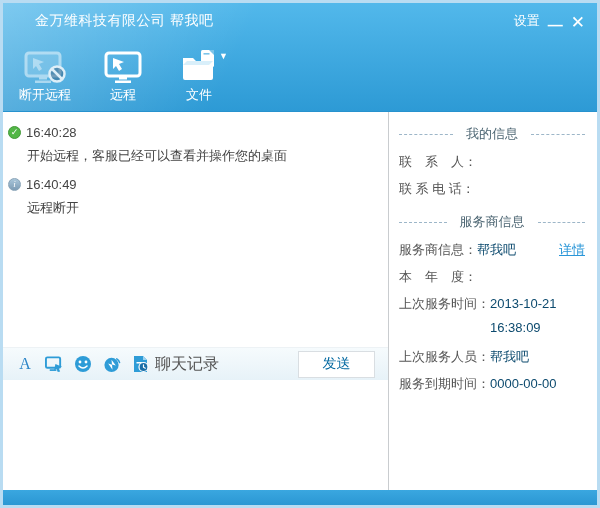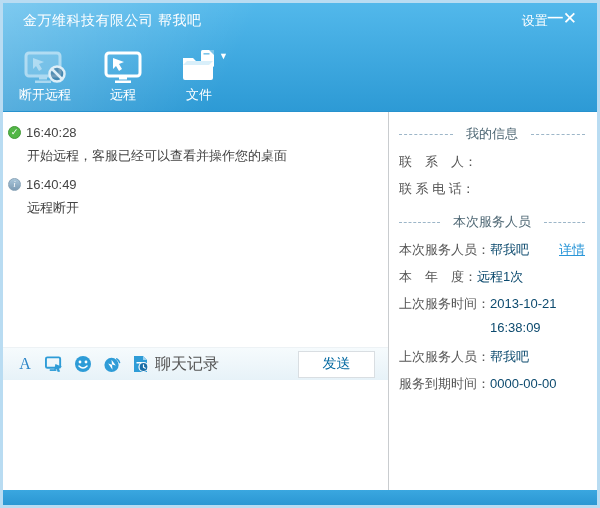--- a/index.html
+++ b/index.html
@@ -7,23 +7,23 @@
   body { font-family:"Liberation Sans","DejaVu Sans",sans-serif; background:#dfeef8; }
 
   .win { width:600px; height:508px; border:3px solid #b9dcf2; background:#fff;
          display:flex; flex-direction:column; overflow:hidden; }
 
   
   .header { flex:none; height:109px;
     background-image:linear-gradient(115deg, rgba(255,255,255,.25), rgba(255,255,255,0) 40%),
                      linear-gradient(to bottom,#52b8eb,#2d9ad5);
     border-bottom:1px solid #2792ce; color:#fff; }
-  .titlebar { height:36px; display:flex; align-items:center; padding:0 20px; }
+  .titlebar { height:36px; display:flex; align-items:center; padding:0 12px;margin-left:20px; }
   .title { flex:1; font-size:14px; letter-spacing:.5px; }
-  .win-controls { display:flex; align-items:flex-start; gap:0; }
+  .win-controls { display:flex; align-items:flex-end; gap:8px; }
   .settings { font-size:13px; cursor:pointer; }
   .min-btn { font-size:15px; font-weight:bold; line-height:10px; cursor:pointer; }
   .close-btn { font-size:17px; line-height:14px; cursor:pointer; }
 
   .toolbar { display:flex; gap:28px; padding:8px 0 0 16px; }
   .tool-btn { display:flex; flex-direction:column; align-items:center; gap:3px;
               min-width:48px; color:#fff; font-size:13px; cursor:pointer; }
   .tool-ico { height:36px; display:flex; align-items:flex-end; position:relative; }
   .tool-btn.dim .tool-ico svg { opacity:.9; }
   .file-caret { position:absolute; right:-10px; top:4px; font-size:9px; color:#fff; }
@@ -218,33 +218,32 @@
       </div>
       <div class="info-row">
         <span class="lbl">联 系 电 话：</span>
         <span class="val"></span>
       </div>
 
       <div class="spacer8"></div>
 
       <div class="sec">
         <span class="dash"></span>
-        <span>本次服务人员</span>
-        <span class="dash"></span>
-      </div>
-
-      <div class="info-row">
-        <span class="lbl">本次服务人员：</span>
+        <span>服务商信息</span>
+        <span class="dash"></span>
+      </div>
+
+      <div class="info-row">
+        <span class="lbl">服务商信息：</span>
         <span class="val">帮我吧</span>
         <span class="details-link">详情</span>
       </div>
 
       <div class="info-row">
         <span class="lbl">本　年　度：</span>
-        <span class="val">远程1次</span>
       </div>
 
       <div class="info-row">
         <span class="lbl">上次服务时间：</span>
         <span class="val">
           <span style="display:block">2013-10-21</span>
           <span class="val2" style="display:block">16:38:09</span>
         </span>
       </div>
 

